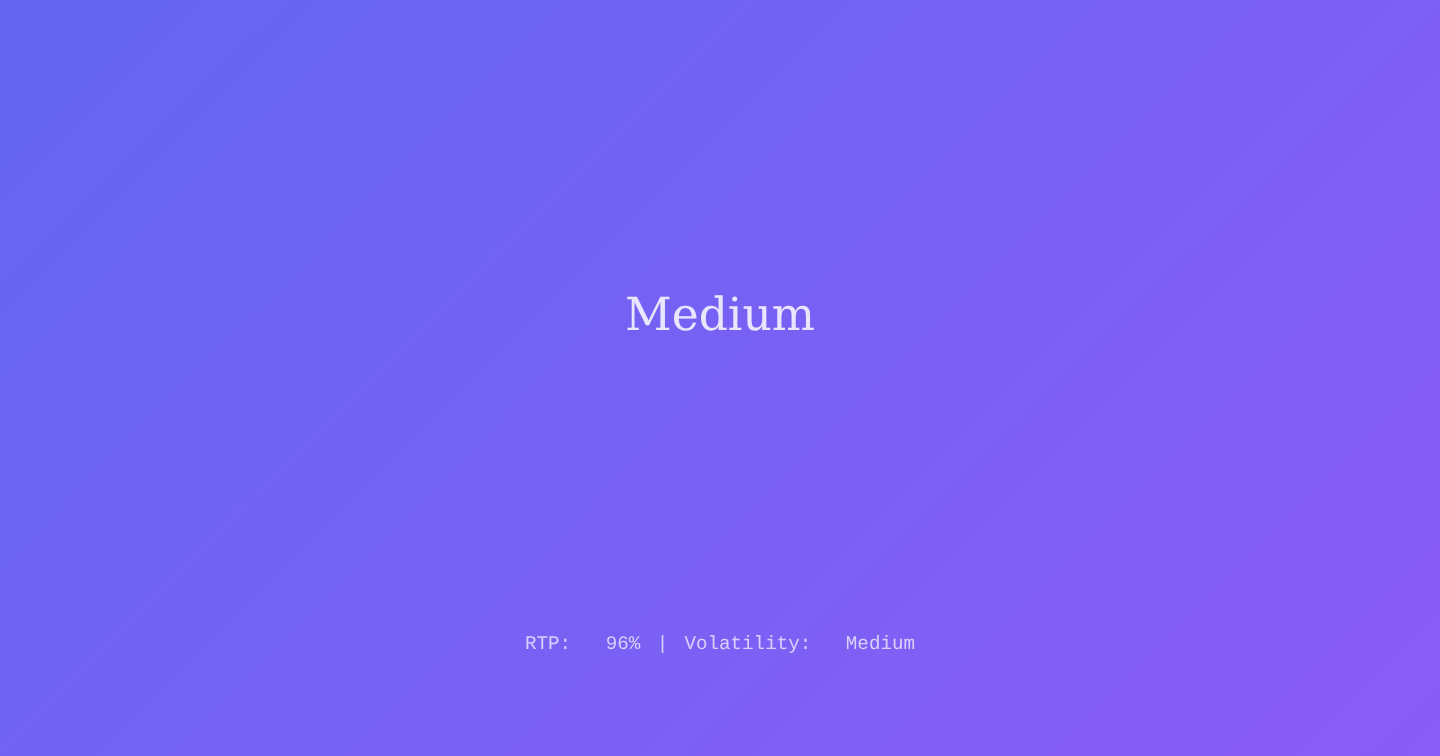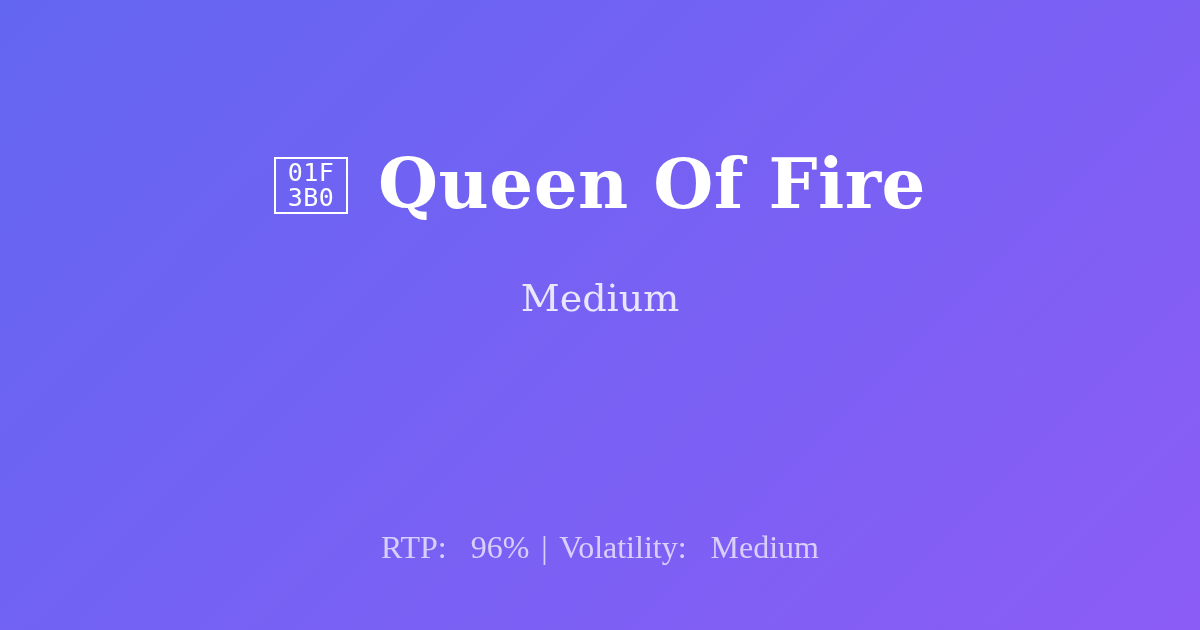--- a/index.html
+++ b/index.html
@@ -100,49 +100,39 @@
     white-space: nowrap;
   }
 
   
   .card-meta {
     position: absolute;
     left: 0;
     right: 0;
     top: 528px;
     text-align: center;
-    font-family: Liberation Serif, serif;
+    font-family: Liberation Mono, monospace;
     font-weight: 400;
-    font-size: 32px;
+    font-size: 16px;
     line-height: 1.2;
     color: rgba(255, 255, 255, 0.70);
     white-space: nowrap;
   }
 
   .meta-sep {
     padding: 0 4px;
   }
 </style>
 </head>
 <body>
 
 <div class="og-card">
 
   <div class="card-center">
 
-    <div class="title-row">
-
-      <span class="tofu-glyph">
-        <span class="tofu-row">01F</span>
-        <span class="tofu-row">3B0</span>
-      </span>
-
-      <h1 class="card-title">Queen Of Fire</h1>
-
-    </div>
 
     <p class="card-subtitle">Medium</p>
 
   </div>
 
   <div class="card-meta">
     <span>RTP:</span>
     <span>&nbsp;</span>
     <span>96%</span>
     <span class="meta-sep">|</span>

